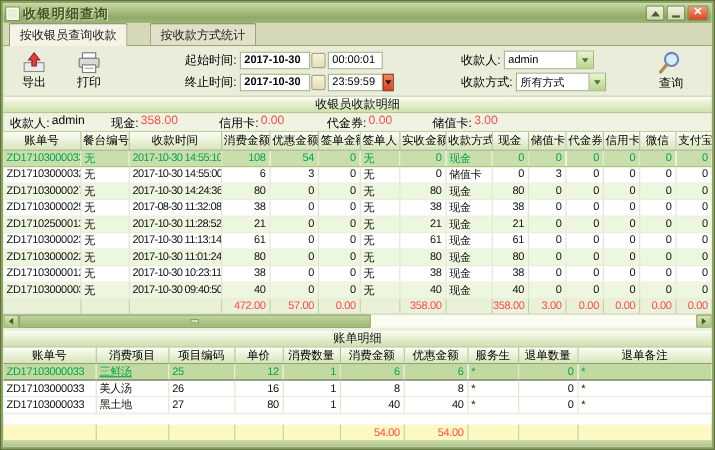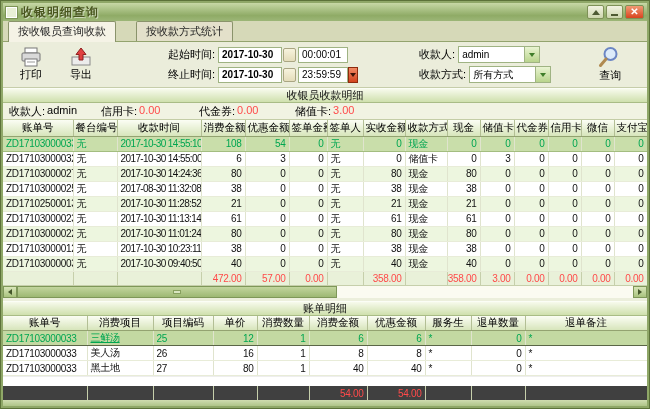--- a/index.html
+++ b/index.html
@@ -84,21 +84,21 @@
   .tri-r { width:0; height:0; border-top:3px solid transparent; border-bottom:3px solid transparent; border-left:4px solid #44562a; }
   .gap { flex:0 0 3px; background:#ecefdc; }
   
   .bill th { height:15px; }
   .bill tbody tr td { background:#fff; }
   .bill tbody tr.selected td { background:#c3d9a2; color:#00a651; border-top:1px solid #5a6647; border-bottom:1px solid #5a6647; }
   .bill tbody tr.selected td:nth-child(2) { text-decoration:underline; }
   .bill td:nth-child(1), .bill td:nth-child(2), .bill td:nth-child(3), .bill td:nth-child(8), .bill td:nth-child(10) { text-align:left; }
   .bill td:nth-child(4), .bill td:nth-child(5), .bill td:nth-child(6), .bill td:nth-child(7), .bill td:nth-child(9) { text-align:right; }
   .bill-filler { flex:1; background:#fff; border-top:1px solid #eee; }
-  .totals-bill td { height:14px; background:#404040;margin-left:13px; }
+  .totals-bill td { height:14px; background:#fef9c3;margin-left:13px; }
   .bottom-strip { flex:0 0 6px; background:linear-gradient(#cfdcb0,#aec488); }
 </style>
 </head>
 <body>
 
 <div class="window">
 
   <div class="titlebar">
     <span class="app-icon"></span>
     <span class="title">收银明细查询</span>
@@ -117,36 +117,36 @@
 
   <div class="tabs">
     <span class="tab active">按收银员查询收款</span>
     <span class="tab">按收款方式统计</span>
   </div>
 
   <div class="toolbar">
     <div class="tool-btn">
       <span>
         <svg width="24" height="20" viewBox="0 0 24 20">
+            <rect x="3" y="10" width="18" height="8" fill="#ececec" stroke="#8a8a8a"></rect>
+            <polygon points="12,1 17,7.5 14,7.5 14,13 10,13 10,7.5 7,7.5" fill="#e04040" stroke="#8d2020"></polygon>
+          </svg>
+      </span>
+      <span>导出</span>
+    </div>
+    <div class="tool-btn">
+      <span>
+        <svg width="24" height="20" viewBox="0 0 24 20">
             <rect x="6" y="1" width="12" height="5" fill="#fff" stroke="#777"></rect>
             <rect x="3" y="6" width="18" height="8" rx="1" fill="#d9d9d9" stroke="#777"></rect>
             <rect x="6" y="12" width="12" height="7" fill="#fff" stroke="#777"></rect>
             <line x1="8" y1="15" x2="16" y2="15" stroke="#999"></line>
           </svg>
       </span>
       <span>打印</span>
-    </div>
-    <div class="tool-btn">
-      <span>
-        <svg width="24" height="20" viewBox="0 0 24 20">
-            <rect x="3" y="10" width="18" height="8" fill="#ececec" stroke="#8a8a8a"></rect>
-            <polygon points="12,1 17,7.5 14,7.5 14,13 10,13 10,7.5 7,7.5" fill="#e04040" stroke="#8d2020"></polygon>
-          </svg>
-      </span>
-      <span>导出</span>
     </div>
 
     <div class="fieldrows">
       <div class="frow">
         <label>起始时间:</label>
         <span class="field date">2017-10-30</span>
         <span class="mini-btn"></span>
         <span class="field time">00:00:01</span>
       </div>
       <div class="frow">
@@ -192,20 +192,24 @@
     </div>
   </div>
 
   <div class="strip">收银员收款明细</div>
 
   <div class="inforow">
     <span class="seg seg1">
         <span>收款人:</span>
         <span class="v">admin</span>
       </span>
+    <span class="seg seg2">
+        <span>现金:</span>
+        <span class="v red">358.00</span>
+      </span>
     <span class="seg seg3">
         <span>信用卡:</span>
         <span class="v red">0.00</span>
       </span>
     <span class="seg seg4">
         <span>代金券:</span>
         <span class="v red">0.00</span>
       </span>
     <span class="seg">
         <span>储值卡:</span>

